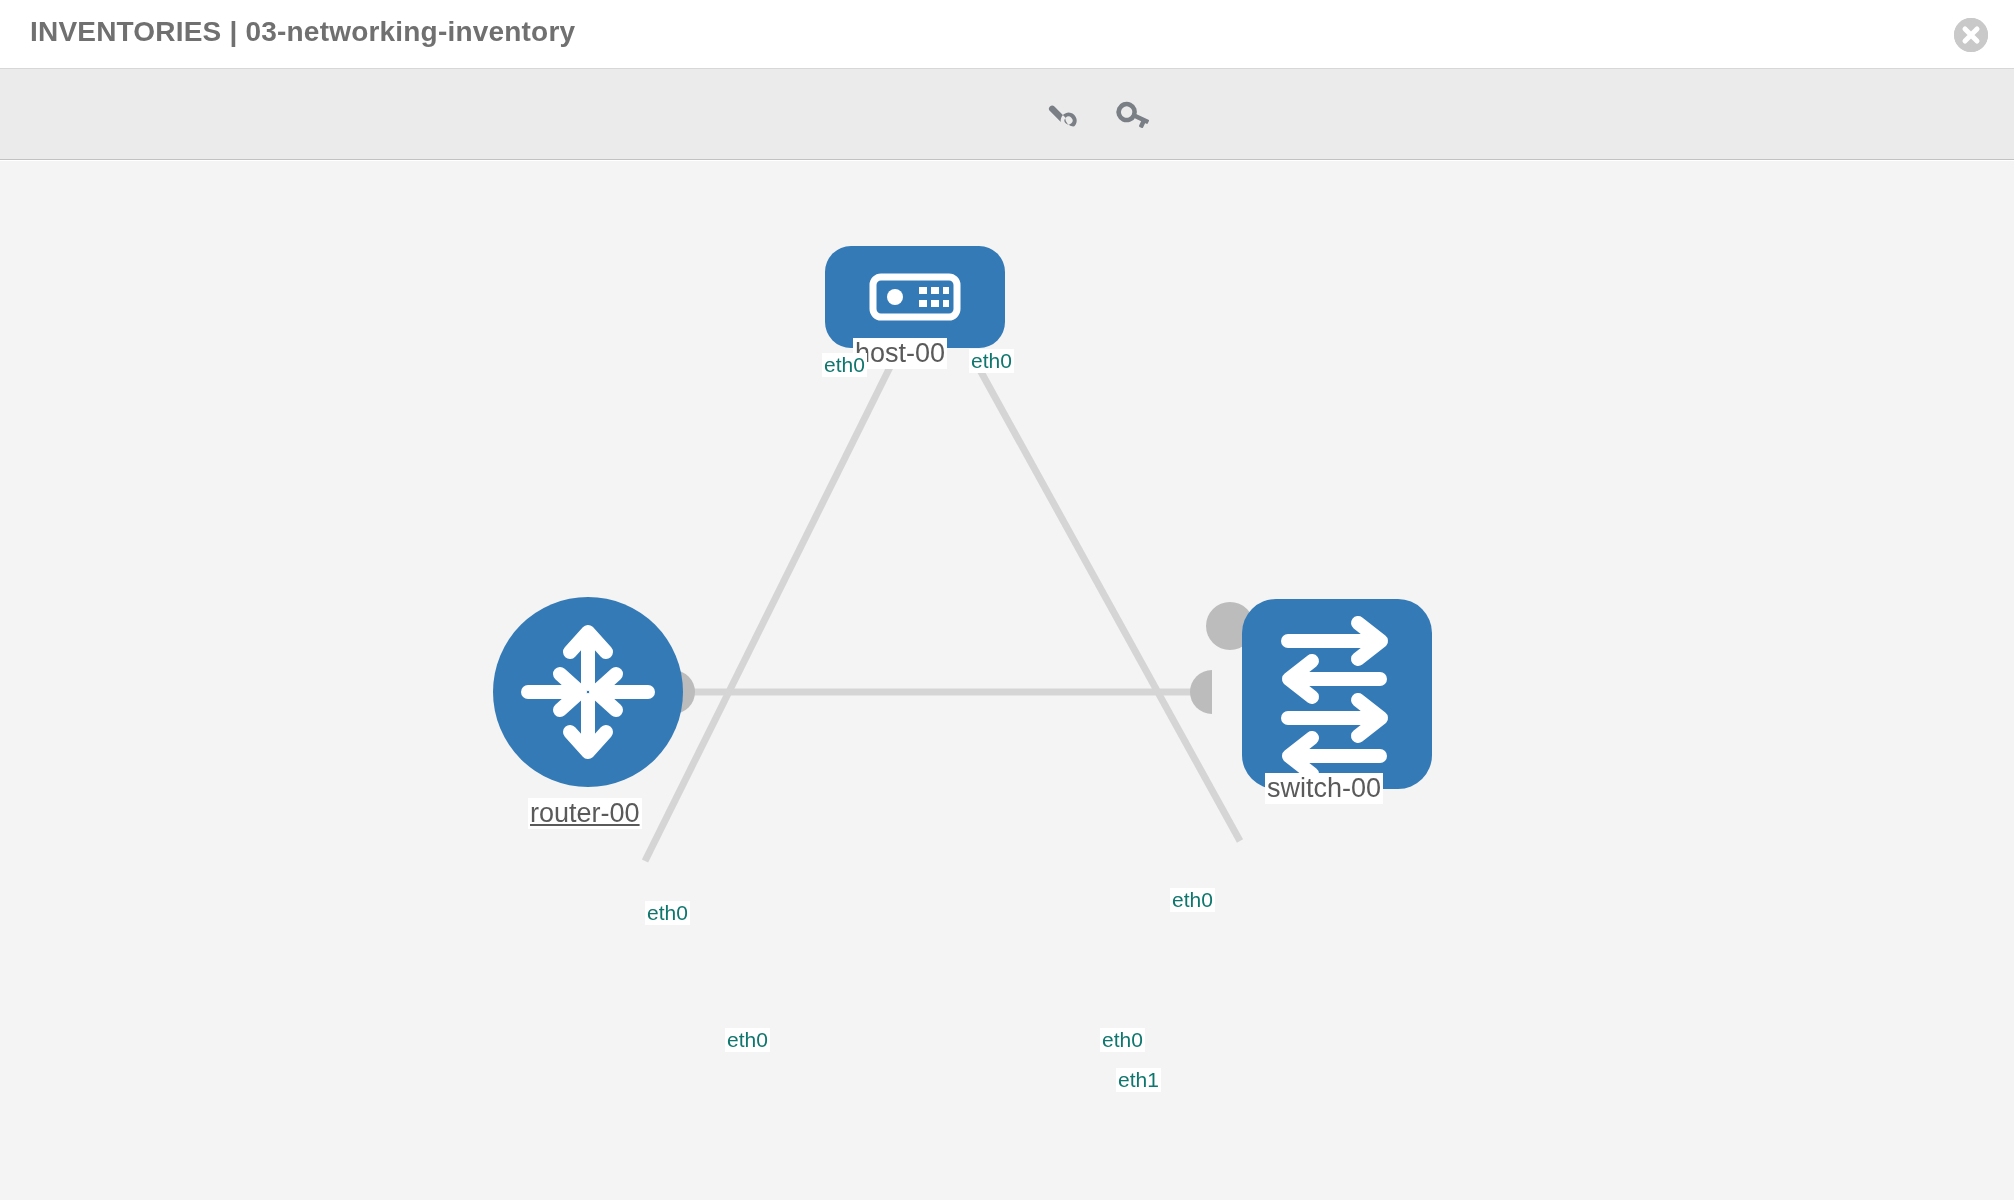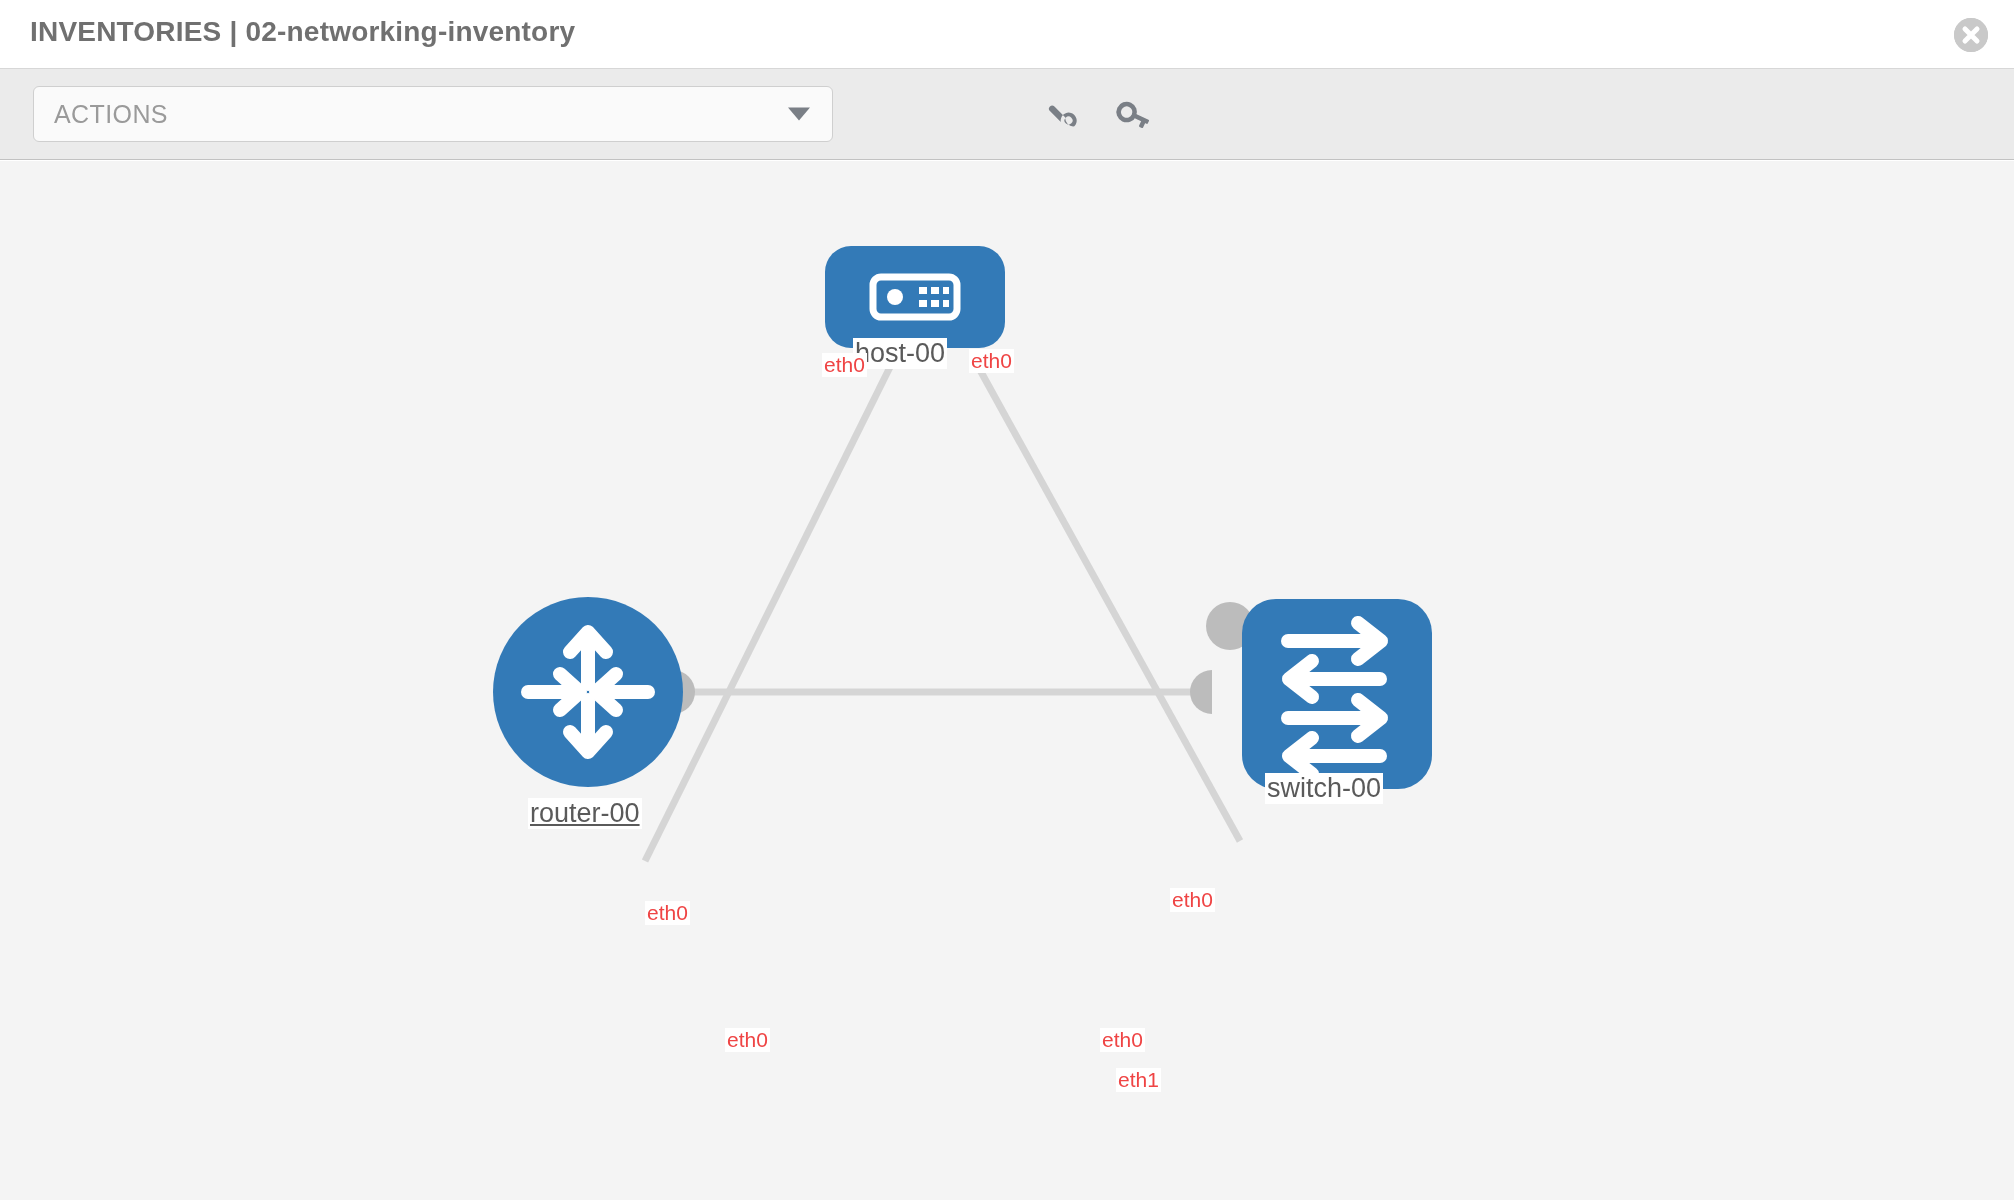--- a/index.html
+++ b/index.html
@@ -104,47 +104,43 @@
     position: absolute;
     font-size: 27px;
     color: #5a5a5a;
     background: #ffffff;
     white-space: nowrap;
     padding: 0 2px;
   }
   .edge-label {
     position: absolute;
     font-size: 21px;
-    color: #ef4444;
+    color: #0f766e;
     background: #ffffff;
     white-space: nowrap;
     padding: 0 2px;
   }
 </style>
 </head>
 <body>
 
 <div id="app">
 
   <div class="header">
-    <div class="header-title">INVENTORIES | 02-networking-inventory</div>
+    <div class="header-title">INVENTORIES | 03-networking-inventory</div>
     <div class="close-btn">
       <svg width="34" height="34" viewBox="0 0 34 34" aria-hidden="true">
         <circle cx="17" cy="17" r="17" fill="#c9c9c9"></circle>
         <path d="M11 11 L23 23 M23 11 L11 23" stroke="#ffffff" stroke-width="5" stroke-linecap="round"></path>
       </svg>
     </div>
   </div>
 
   <div class="toolbar">
 
-    <div class="select-box" id="actions-select">
-      <span class="sel-label">ACTIONS</span>
-      <span class="caret"></span>
-    </div>
 
     <div class="tool-icon" id="wrench-icon">
       <svg width="40" height="40" viewBox="0 0 40 40" aria-hidden="true">
         <g transform="rotate(-45 20 20)">
           <path d="M20 4 a8 8 0 1 0 6.5 12.6 L26.5 32 a3.2 3.2 0 0 1-6.4 0 L20.1 16.6 A8 8 0 0 0 20 4 Z
                    M20 8.2 a4 4 0 1 1 0 8 a4 4 0 0 1 0-8 Z" fill="#7a7f86" transform="rotate(180 20 20)"></path>
         </g>
       </svg>
     </div>
 

